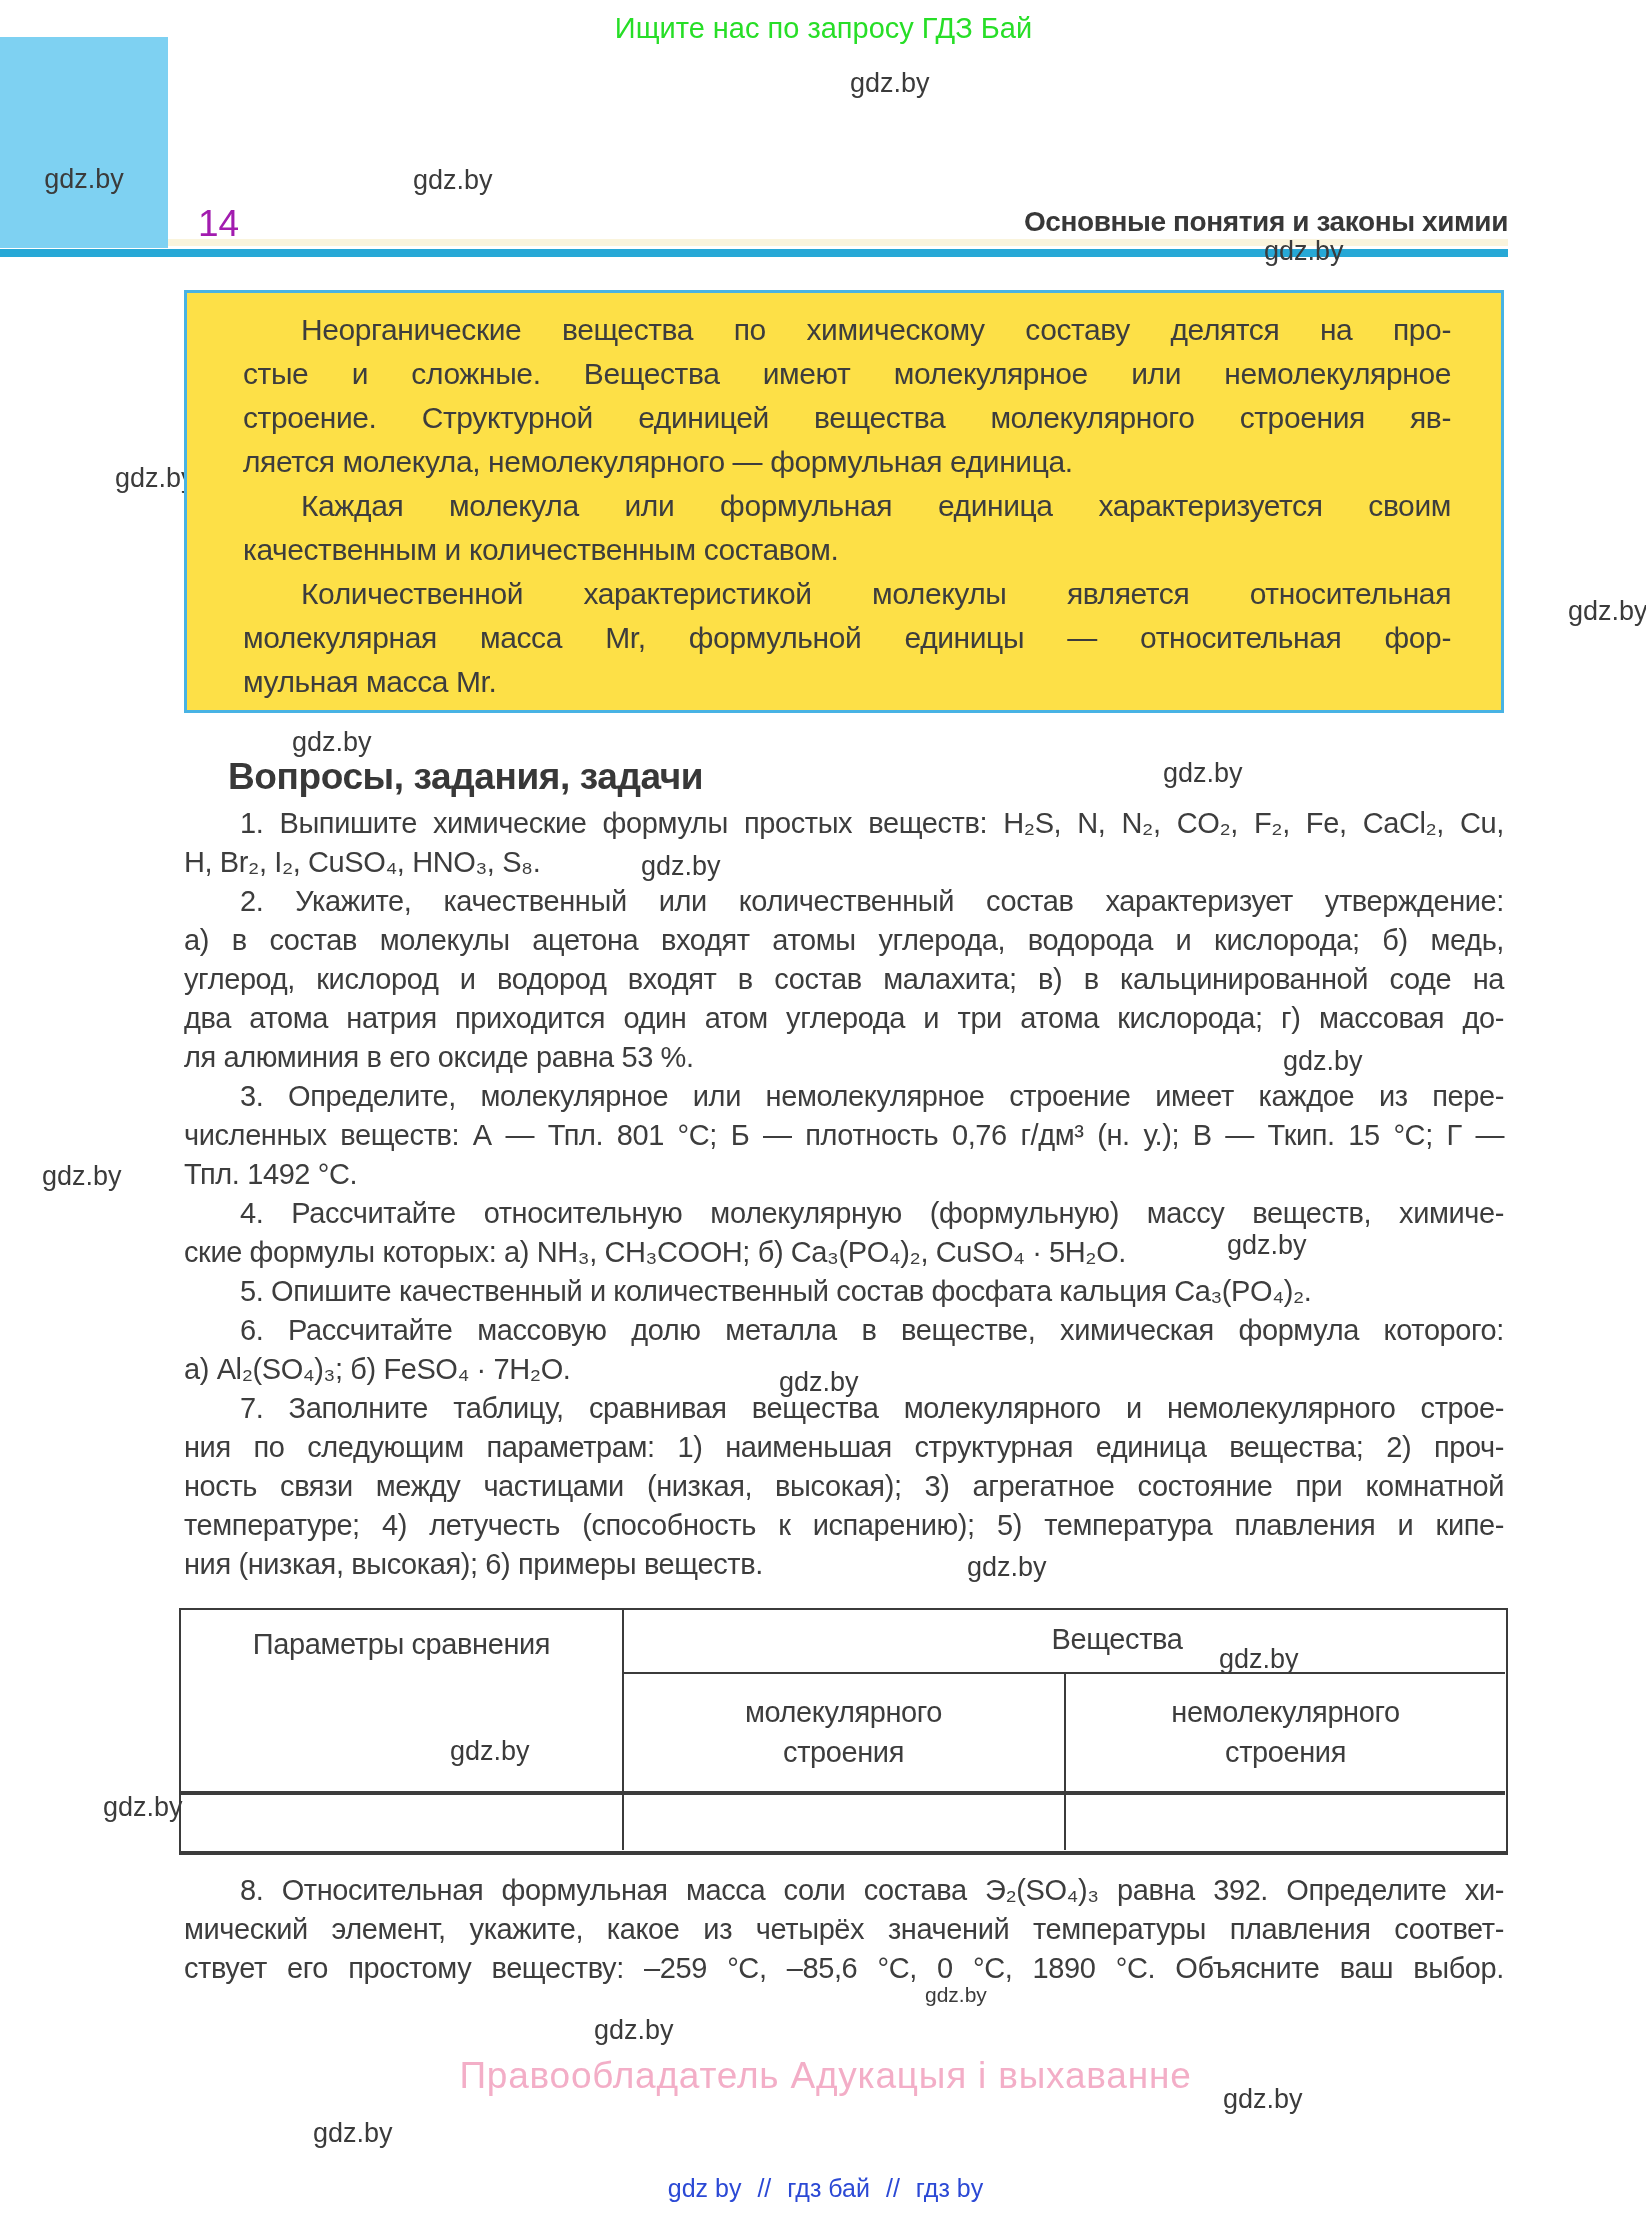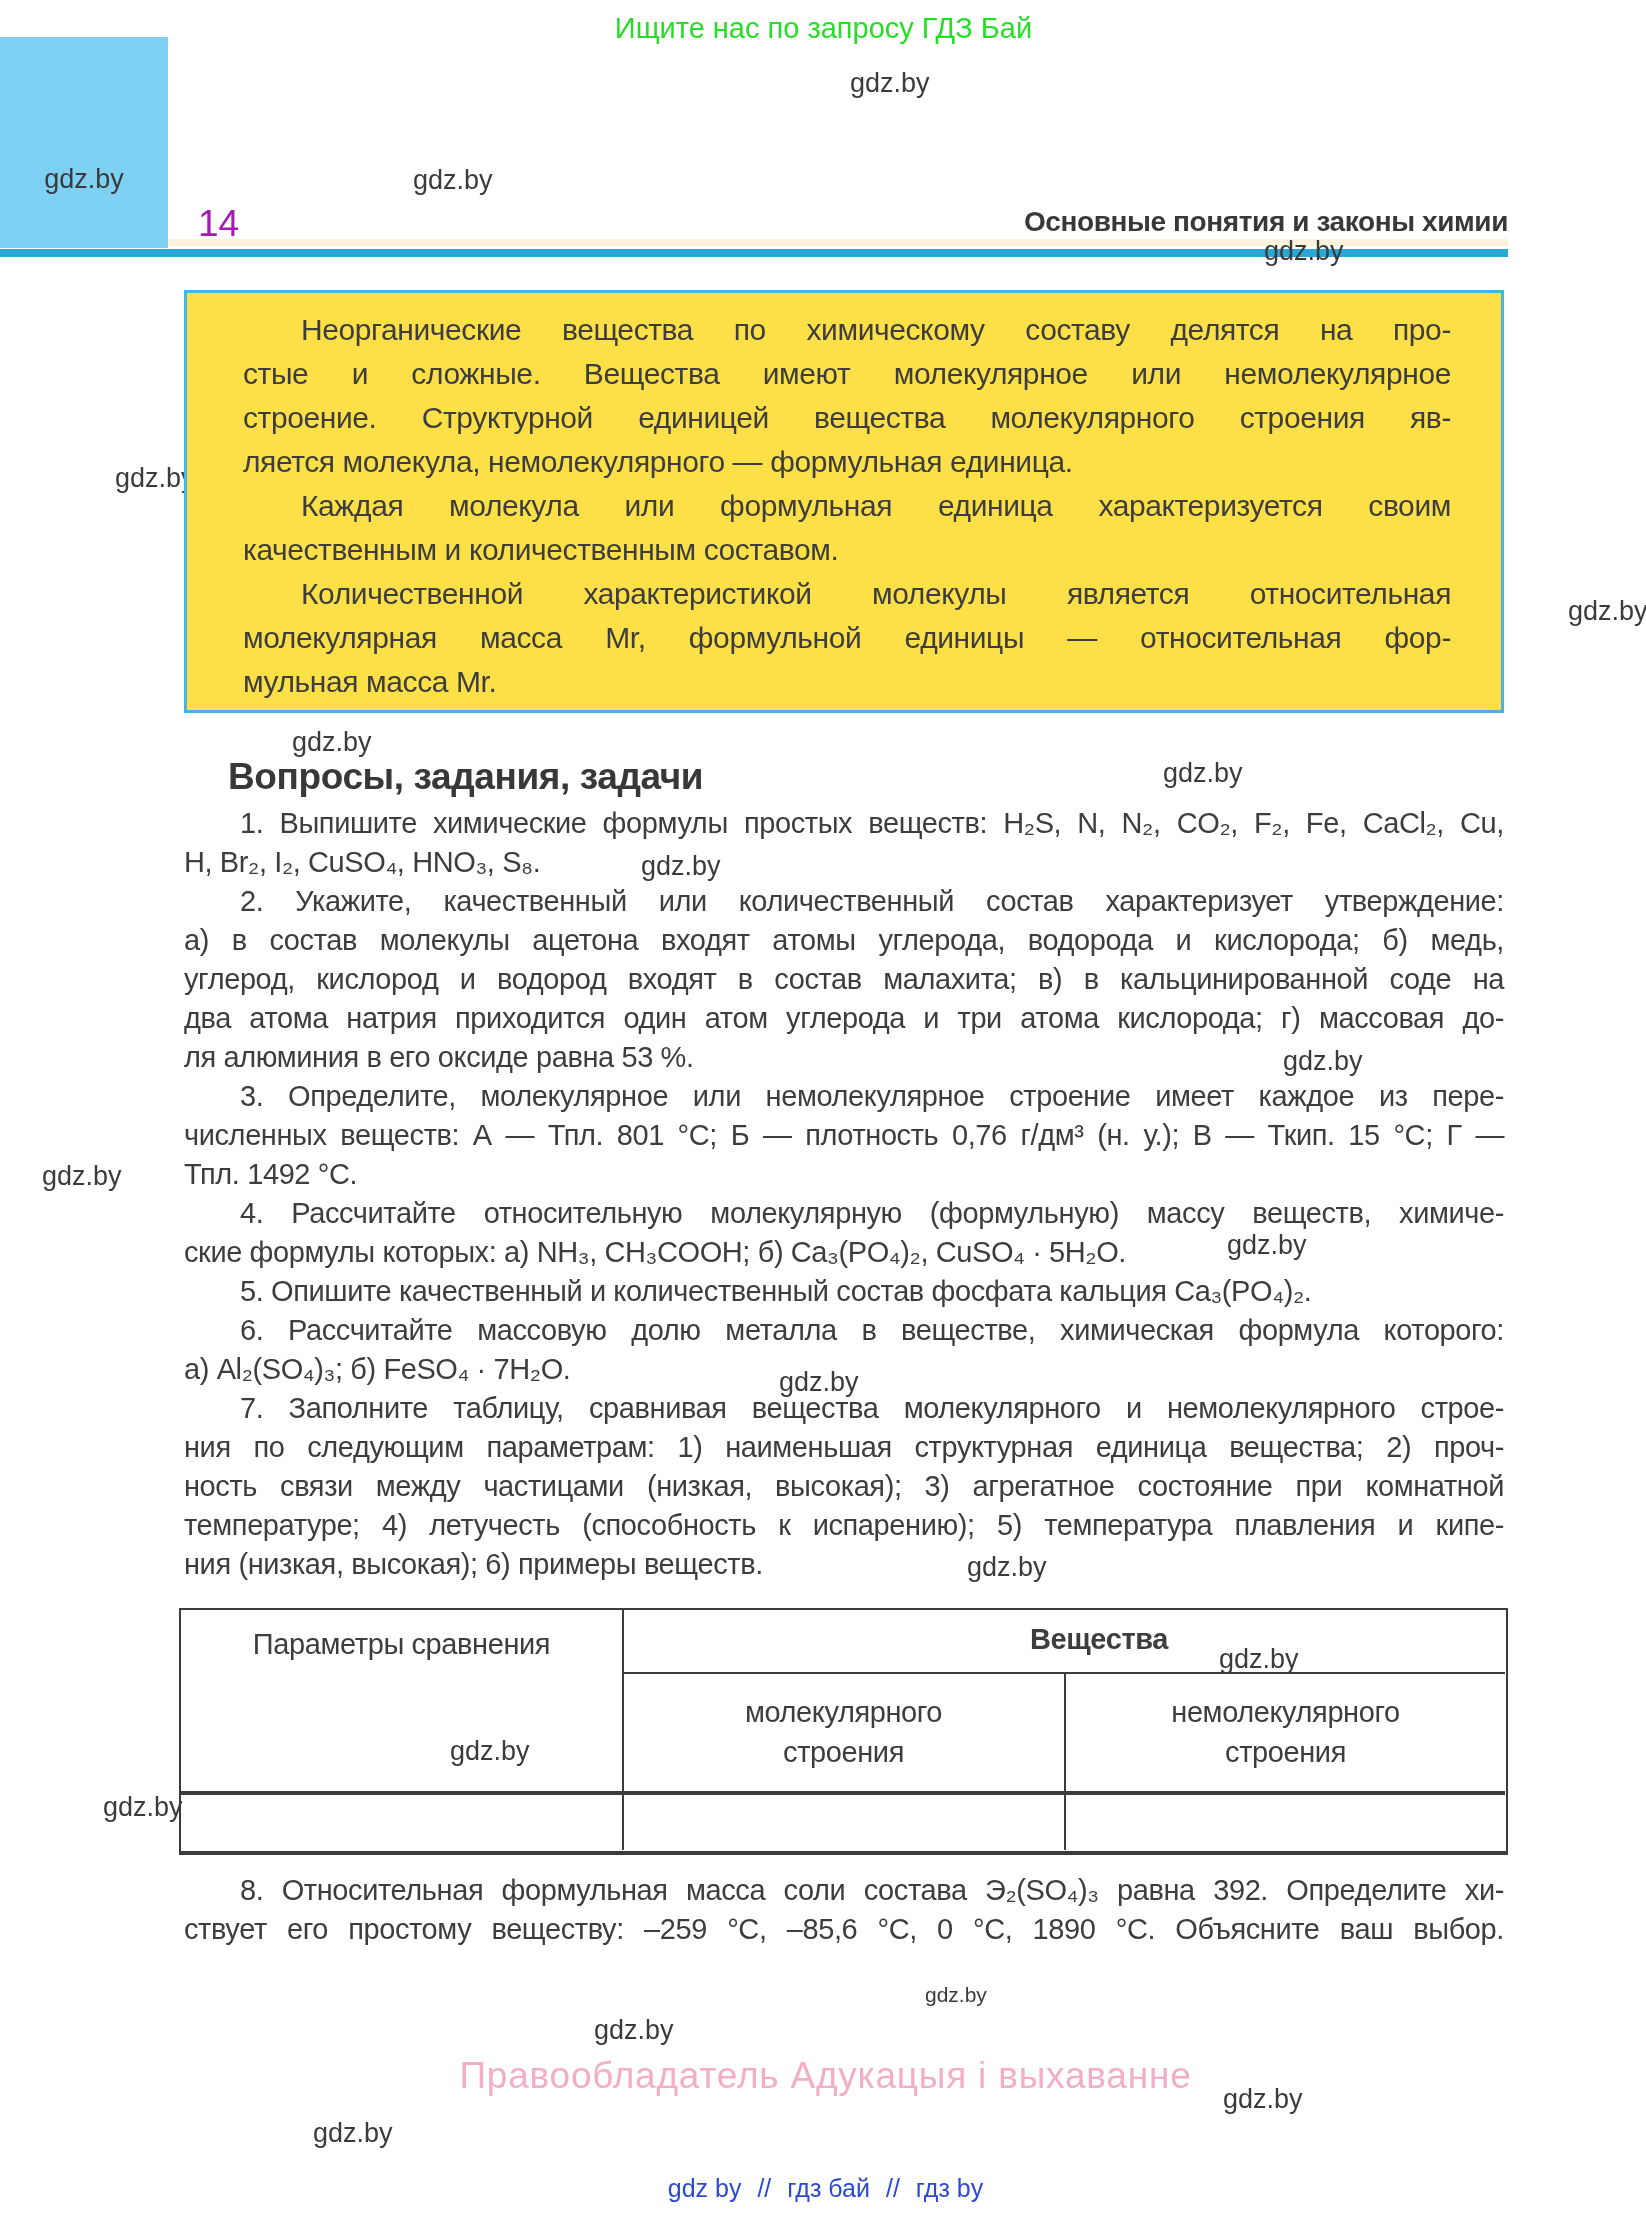--- a/index.html
+++ b/index.html
@@ -119,33 +119,34 @@
     <div class="tl">температуре; 4) летучесть (способность к испарению); 5) температура плавления и кипе-</div>
     <div class="tl ns">ния (низкая, высокая); 6) примеры веществ.</div>
   </div>
 
   <div id="cmptable" class="abs">
     <div class="vline" style="left:441px;top:0;height:240px;"></div>
     <div class="vline" style="left:883px;top:62px;height:178px;"></div>
     <div class="hline" style="left:443px;top:62px;width:881px;height:2.4px;"></div>
     <div class="hline" style="left:0;top:181px;width:1324px;height:4px;"></div>
     <div class="cell" style="left:0;top:17.7px;width:441px;">Параметры сравнения</div>
-    <div class="cell" style="left:447px;top:13px;width:942px;font-weight:bold;">Вещества</div>
+    <div class="cell" style="left:465px;top:13px;width:942px;">Вещества</div>
     <div class="cell" style="left:443px;top:82px;width:439px;line-height:40px;">
       <div>молекулярного</div>
       <div>строения</div>
     </div>
     <div class="cell" style="left:885px;top:82px;width:439px;line-height:40px;">
       <div>немолекулярного</div>
       <div>строения</div>
     </div>
   </div>
 
   <div id="q8lines" class="abs">
     <div class="tl in">8. Относительная формульная масса соли состава Э₂(SO₄)₃ равна 392. Определите хи-</div>
+    <div class="tl">мический элемент, укажите, какое из четырёх значений температуры плавления соответ-</div>
     <div class="tl">ствует его простому веществу: –259 °С, –85,6 °С, 0 °С, 1890 °С. Объясните ваш выбор.</div>
   </div>
 
   <div id="copyright" class="abs">Правообладатель Адукацыя і выхаванне</div>
   <div id="links" class="abs">
     <span>gdz by</span><span>//</span><span>гдз бай</span><span>//</span><span>гдз by</span>
   </div>
 
 </div>
 

